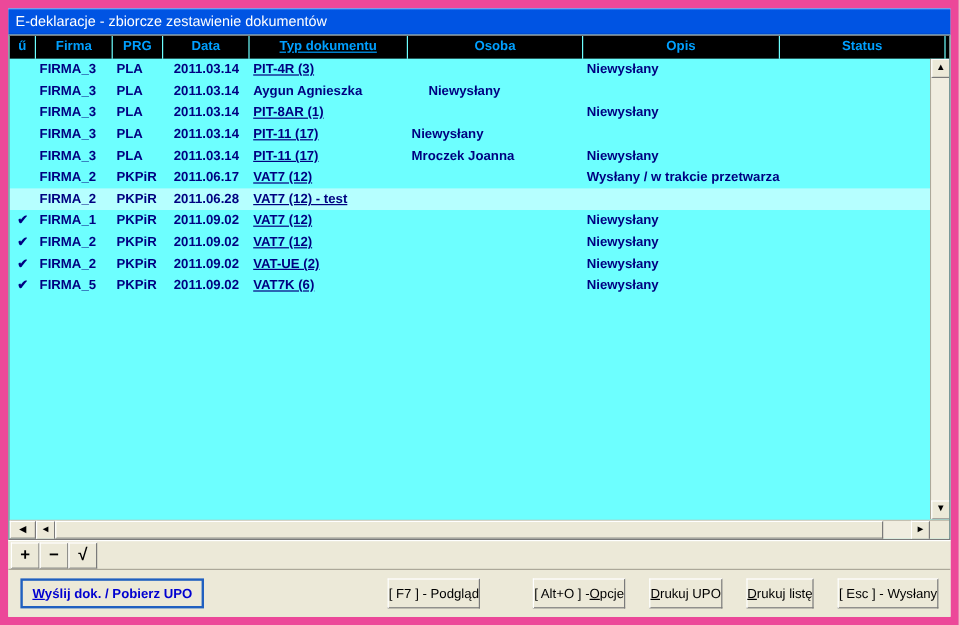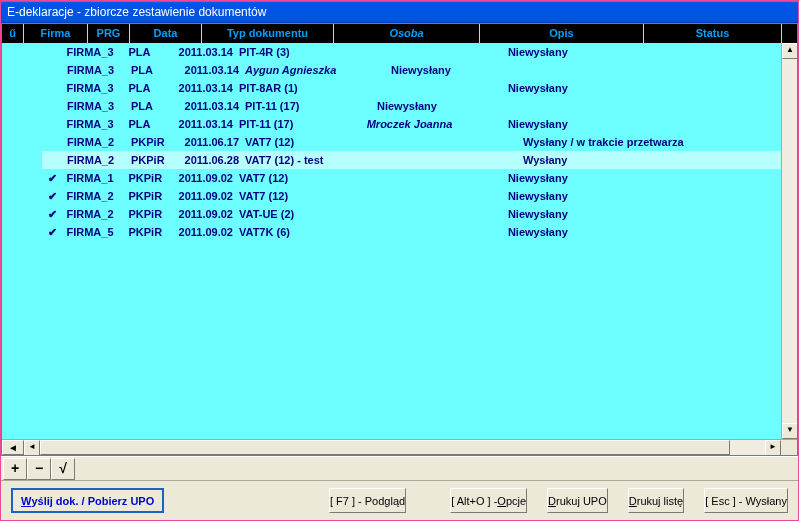--- a/index.html
+++ b/index.html
@@ -7,21 +7,21 @@
     margin: 0;
     font-family: Tahoma, Arial, sans-serif;
     font-size: 11px;
     background: #d4d0c8;
     overflow: hidden;
   }
   .window {
     width: 799px;
     height: 521px;
     background: #ece9d8;
-    border: 1px solid #ec4899;
+    border: 7px solid #ec4899;
     display: flex;
     flex-direction: column;
   }
   .titlebar {
     height: 22px;
     background: linear-gradient(to bottom, #3a95ff 0%, #0054e3 8%, #0054e3 92%, #003db5 100%);
     color: #fff;
     display: flex;
     align-items: center;
     padding: 0 6px;
@@ -65,41 +65,40 @@
   .grid-body {
     flex: 1;
     overflow: hidden;
     position: relative;
     background: #6dffff;
   }
   .row {
     display: flex;
     height: 18px;
     align-items: center;
-    margin-left: 40px;
   }
   .row.selected {
     background: #b6ffff;
   }
   .cell {
     border-right: 0px solid transparent;
     padding: 0 3px;
     line-height: 18px;
     white-space: nowrap;
     overflow: hidden;
     color: #000080;
     font-weight: bold;
     font-size: 11px;
   }
   .col-check { width: 22px; text-align: center; }
   .col-firma { width: 64px; }
   .col-prg { width: 42px; }
-  .col-data { width: 72px; text-align: right;}
-  .col-typ { width: 132px; }
-  .col-osoba { width: 146px; font-style: italic; }
+  .col-data { width: 72px; text-align: center;}
+  .col-typ { width: 132px; text-decoration: underline; }
+  .col-osoba { width: 146px; }
   .col-opis { width: 164px; }
   .col-status { width: 138px; }
   .checkmark { color: #000080; font-weight: bold; font-size: 11px; }
 
   .vscroll {
     position: absolute;
     right: 0;
     top: 0;
     bottom: 0;
     width: 16px;
@@ -302,21 +301,20 @@
             <div class="cell col-osoba"></div>
             <div class="cell col-opis">Wysłany / w trakcie przetwarzania</div>
           </div>
           <div class="row selected">
             <div class="cell col-check"></div>
             <div class="cell col-firma">FIRMA_2</div>
             <div class="cell col-prg">PKPiR</div>
             <div class="cell col-data">2011.06.28</div>
             <div class="cell col-typ">VAT7 (12) - test</div>
             <div class="cell col-osoba"></div>
-            <div class="cell col-opis">Wysłany</div>
           </div>
           <div class="row">
             <div class="cell col-check"><span class="checkmark">✔</span></div>
             <div class="cell col-firma">FIRMA_1</div>
             <div class="cell col-prg">PKPiR</div>
             <div class="cell col-data">2011.09.02</div>
             <div class="cell col-typ">VAT7 (12)</div>
             <div class="cell col-osoba"></div>
             <div class="cell col-opis">Niewysłany</div>
             <div class="cell col-status"></div>

